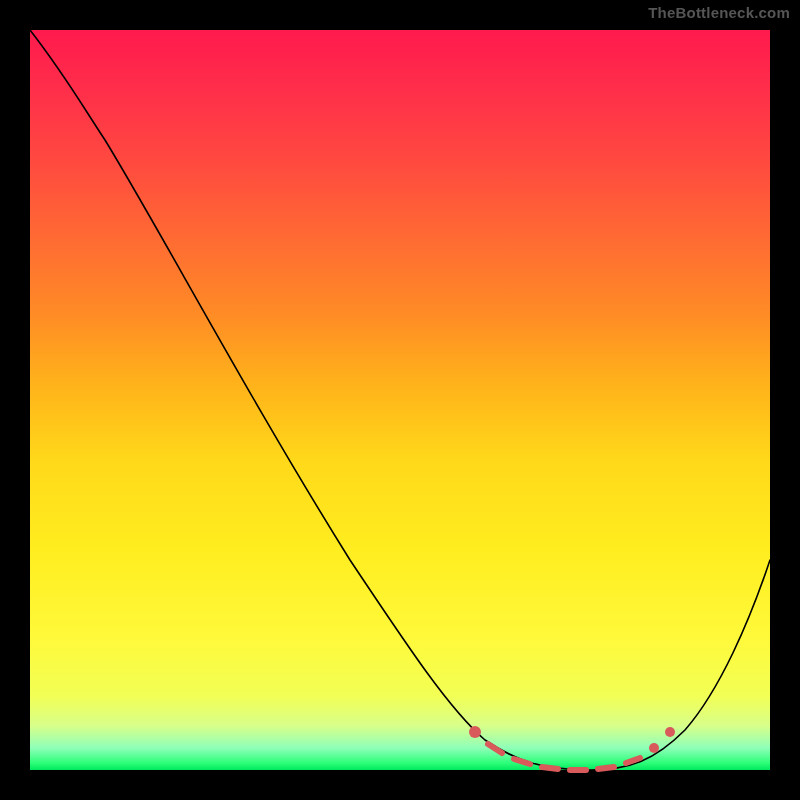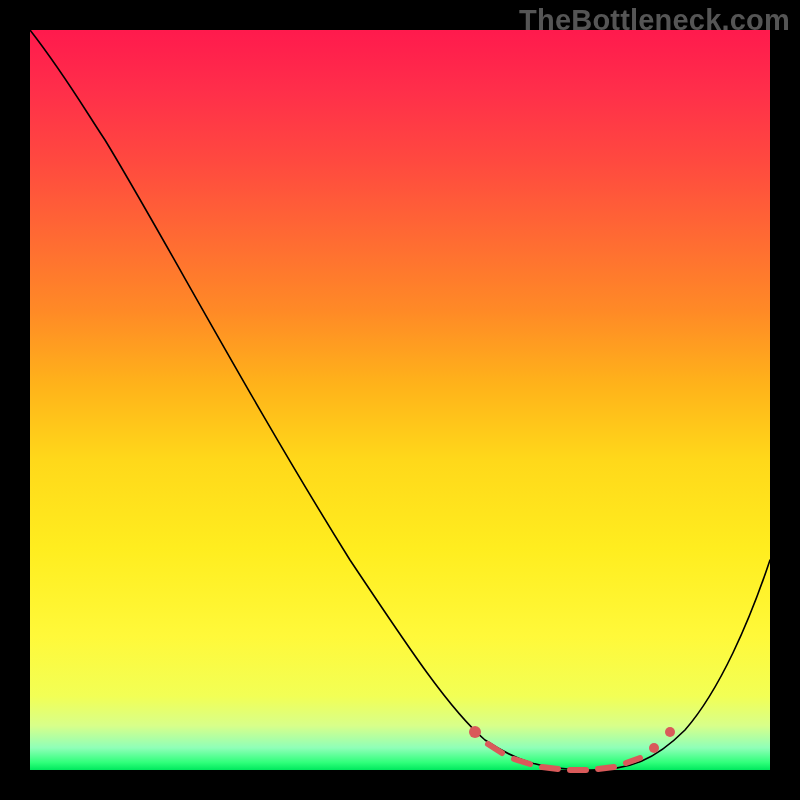--- a/index.html
+++ b/index.html
@@ -15,21 +15,21 @@
     position: relative;
     width: 800px;
     height: 800px;
     background: #000;
   }
   .watermark {
     position: absolute;
     top: 4px;
     right: 10px;
     color: #555;
-    font-size: 29px;
+    font-size: 15px;
     font-weight: 600;
     letter-spacing: 0.2px;
     z-index: 10;
   }
   .plot-area {
     position: absolute;
     left: 30px;
     top: 30px;
     width: 740px;
     height: 740px;

